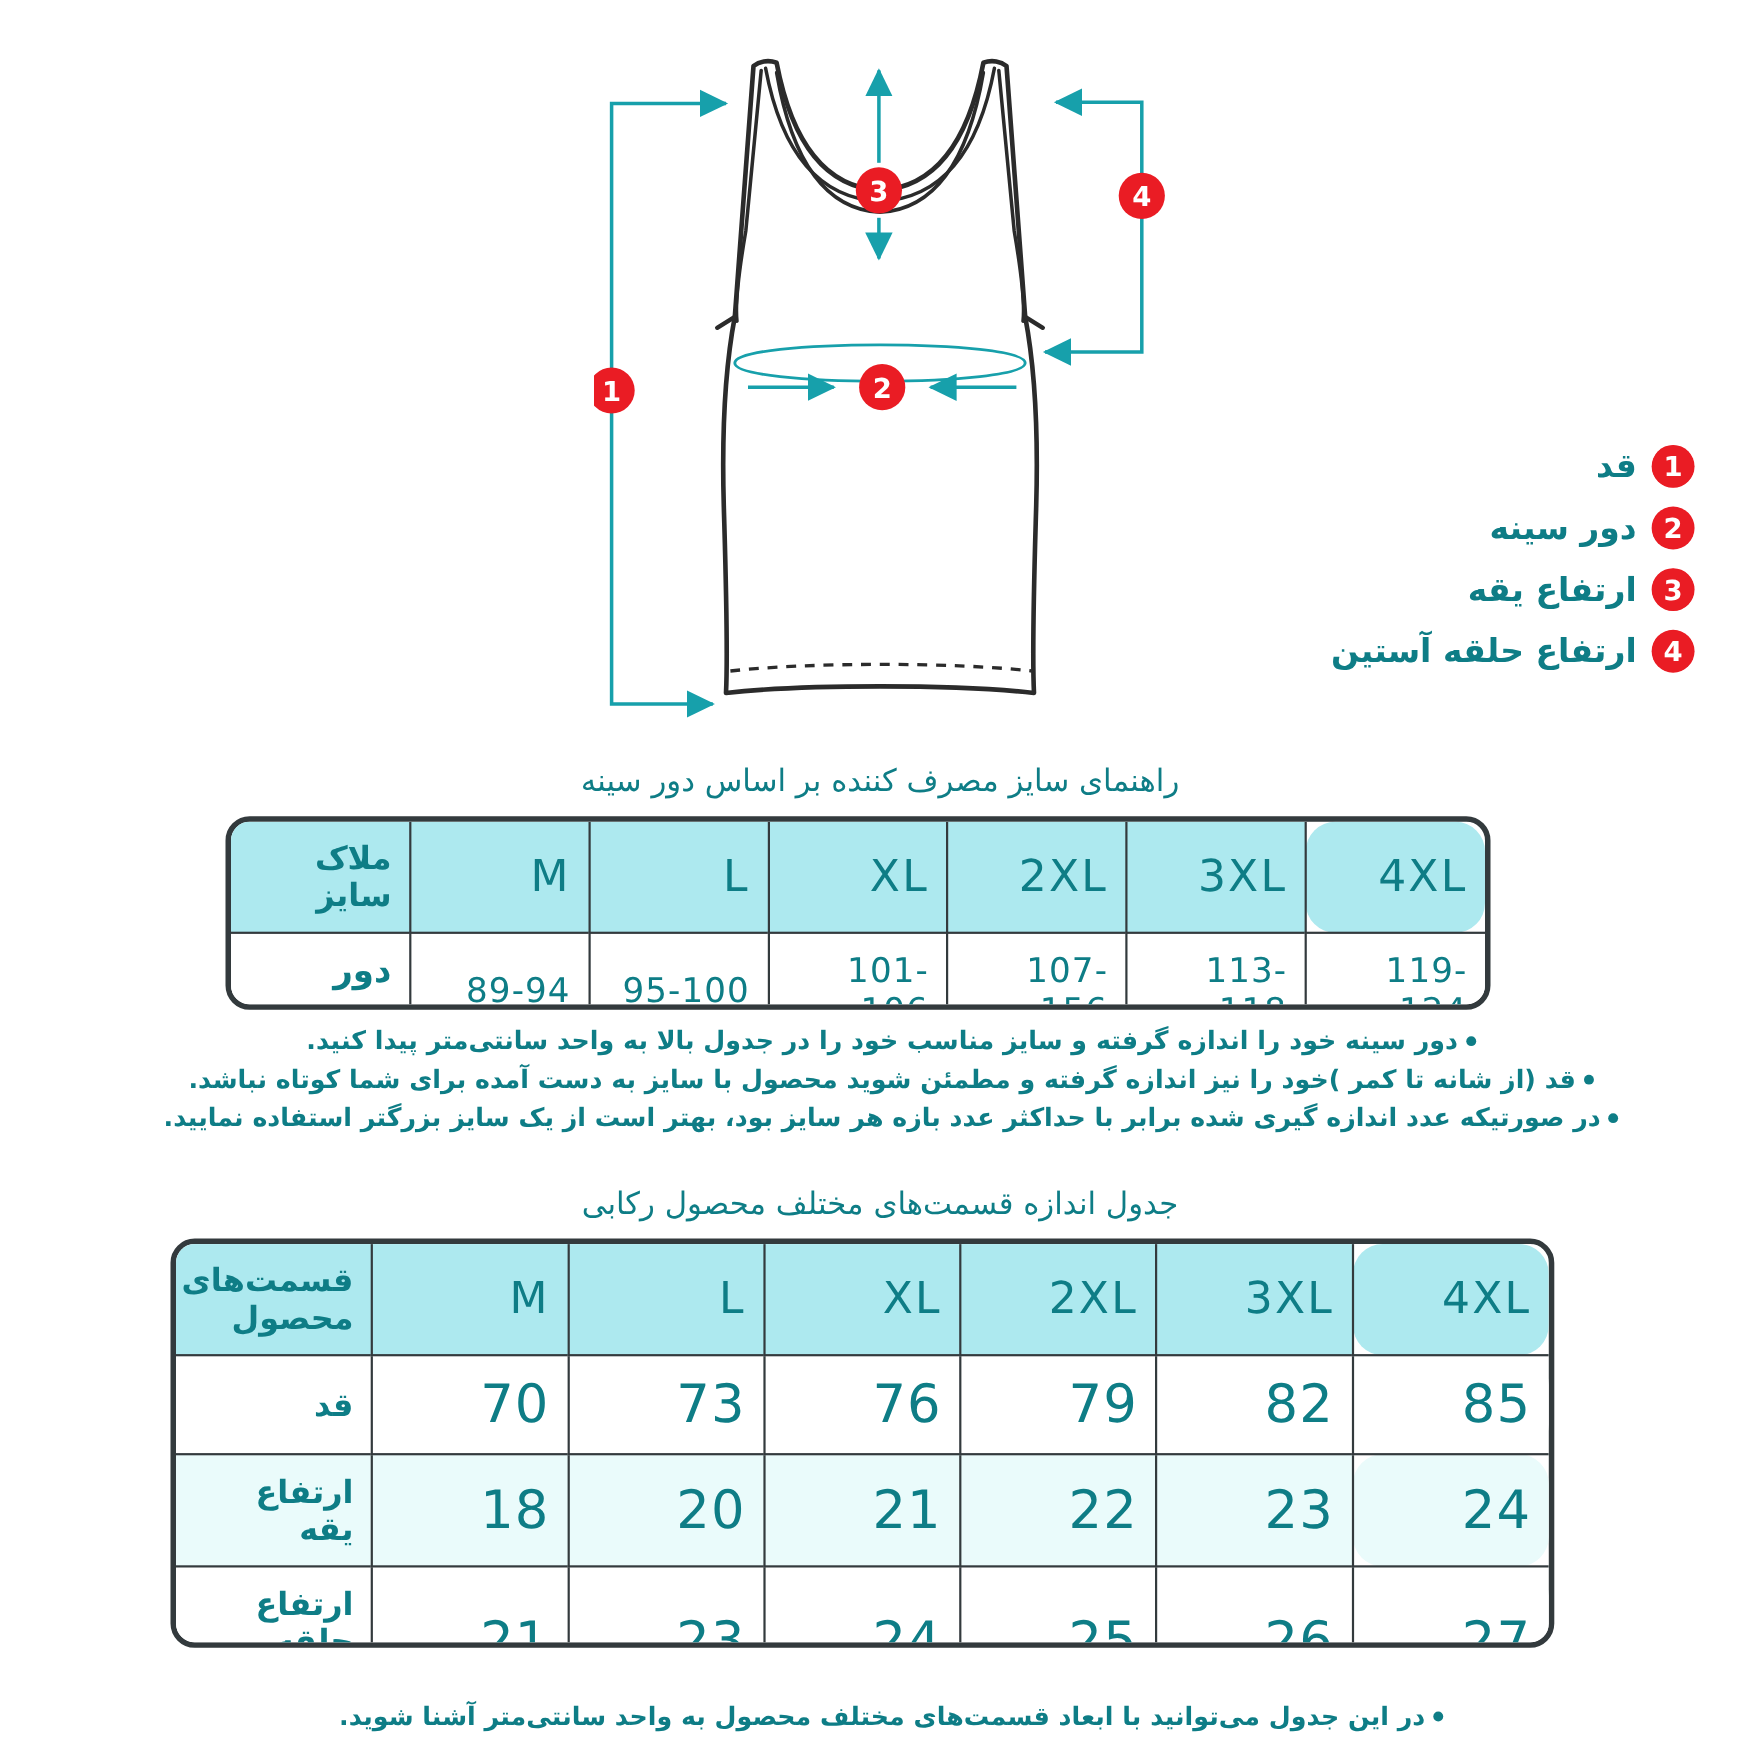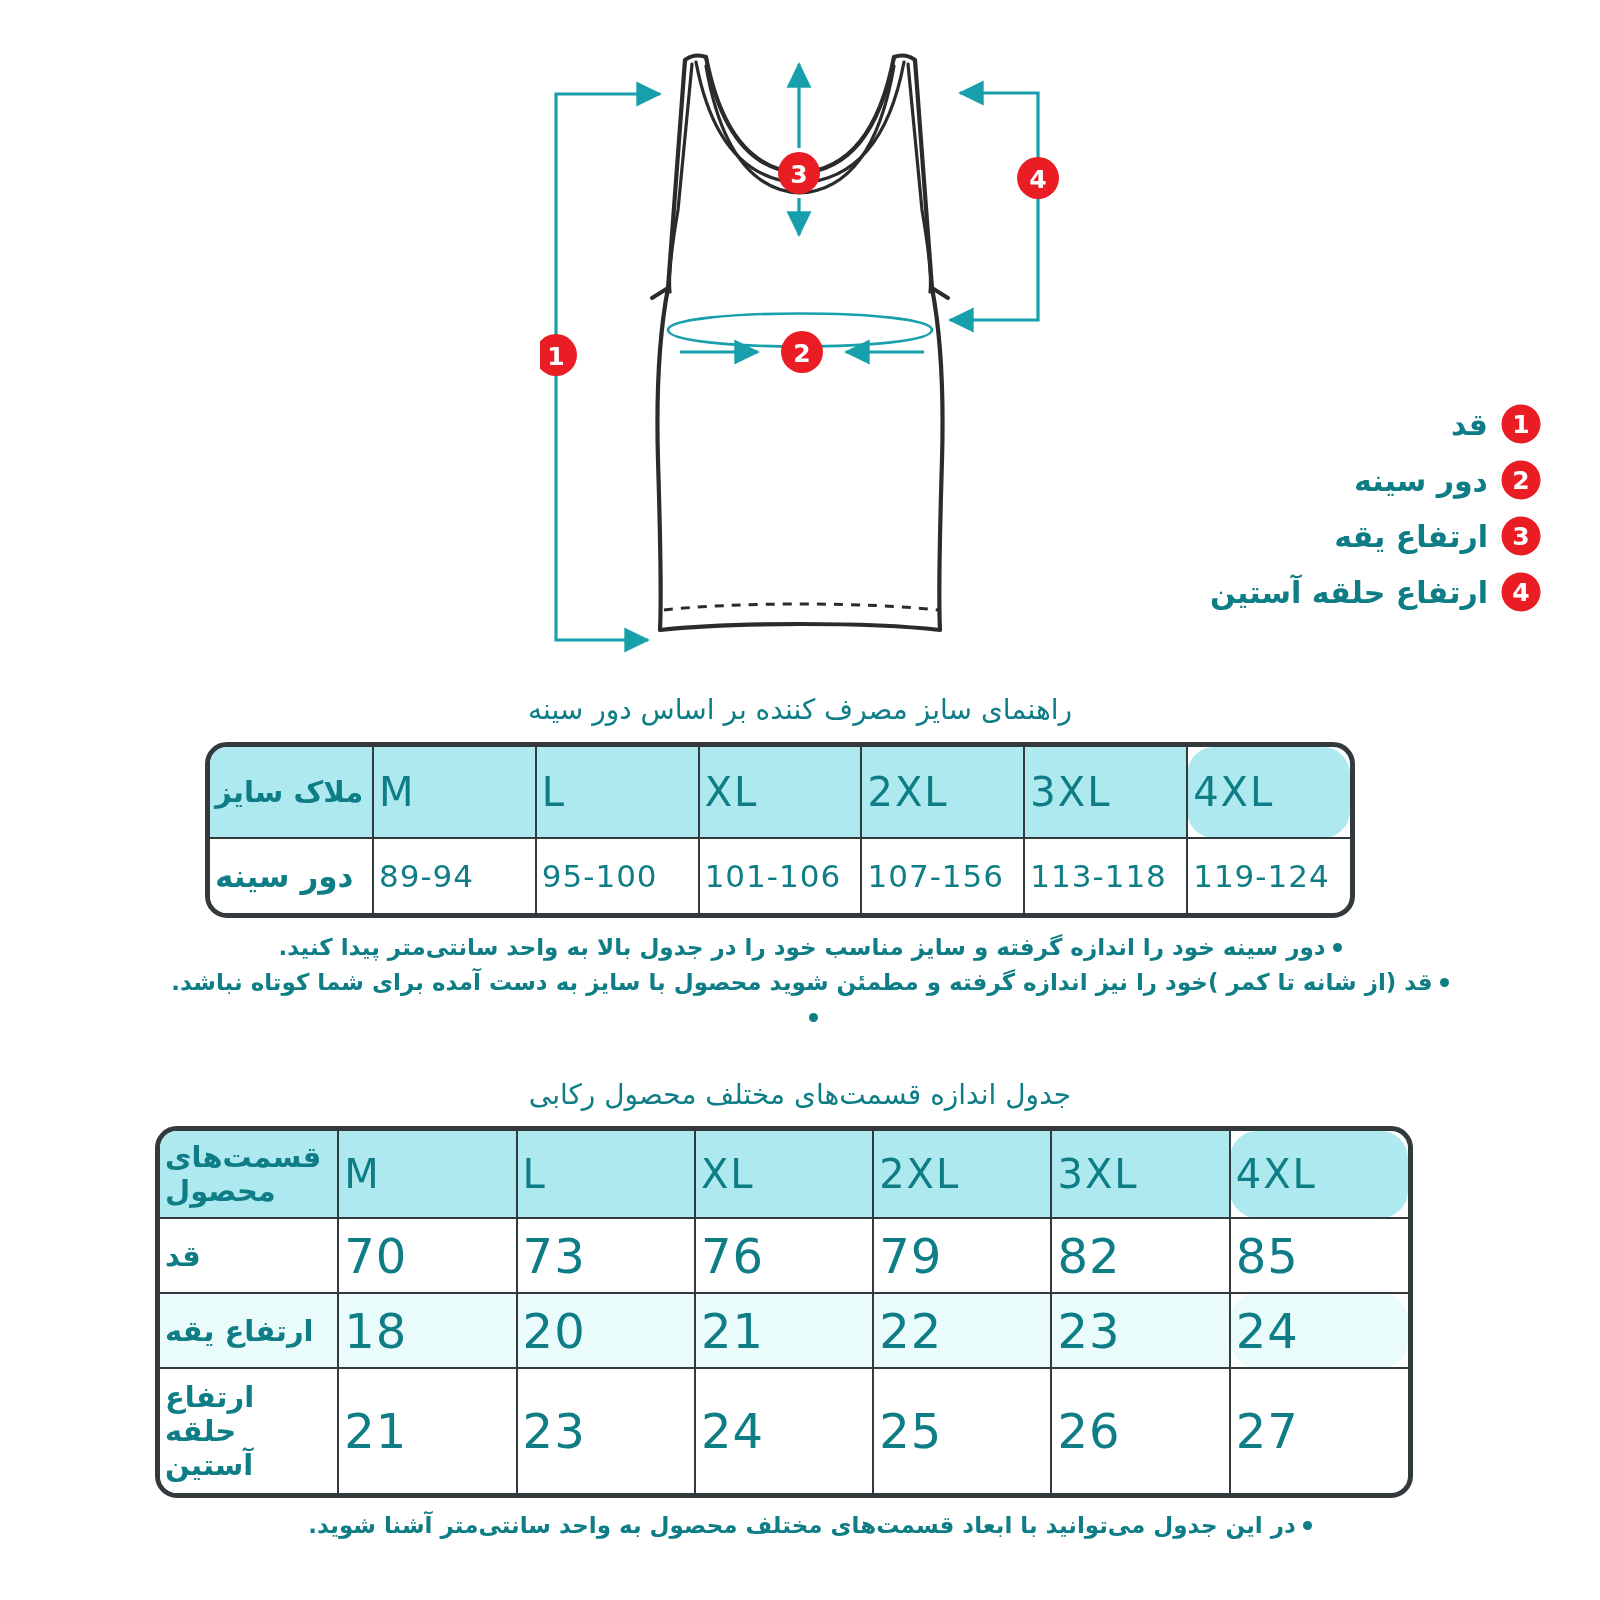--- a/index.html
+++ b/index.html
@@ -94,24 +94,24 @@
   #table2 { left: 155px; top: 1126px; width: 1258px; height: 372px; }
 
   table.sz {
     width: 100%;
     height: 100%;
     border-collapse: collapse;
     table-layout: fixed;
   }
   table.sz td {
     border: 2.5px solid #333a3d;
-    text-align: left;
+    text-align: right;
     vertical-align: middle;
     color: #0e7d86;
-    padding: 5px;
+    padding: 16px;
     margin-top: 44px;
   }
   table.sz tr td:first-child { border-right: none; border-radius: 27px; }
   table.sz tr td:last-child { border-left: none; }
   table.sz tr:first-child td { border-top: none; }
   table.sz tr:last-child td { border-bottom: none; }
 
   .hdr-row td {
     background: #ade9ef;
     font-size: 40px;
@@ -136,21 +136,21 @@
   .data-row.tint td { background: #eafbfb; }
   .data-row.t1 td { font-size: 31px; }
 
   
   .notes {
     position: absolute;
     width: 100%;
     text-align: center;
   }
   #notes1 { top: 930px; }
-  #notes2 { top: 1508px; }
+  #notes2 { top: 1544px; }
   .note {
     font-size: 23px;
     font-weight: 700;
     color: #0e7d86;
     line-height: 1.52;
     white-space: nowrap;
     margin-left: 20px;
   }
   .note .dot {
     display: inline-block;
@@ -299,21 +299,21 @@
   </div>
 
   <div class="notes" id="notes1">
     <div class="note">
       <span class="dot"></span><span>دور سینه خود را اندازه گرفته و سایز مناسب خود را در جدول بالا به واحد سانتی‌متر پیدا کنید.</span>
     </div>
     <div class="note">
       <span class="dot"></span><span>قد (از شانه تا کمر )خود را نیز اندازه گرفته و مطمئن شوید محصول با سایز به دست آمده برای شما کوتاه نباشد.</span>
     </div>
     <div class="note">
-      <span class="dot"></span>
+      <span class="dot"></span><span>در صورتیکه عدد اندازه گیری شده برابر با حداکثر عدد بازه هر سایز بود، بهتر است از یک سایز بزرگتر استفاده نمایید.</span>
     </div>
   </div>
 
   <div class="sec-title" id="title2">جدول اندازه قسمت‌های مختلف محصول رکابی</div>
 
   <div class="tbl-shell" id="table2">
     <table class="sz">
       <tbody>
           <tr class="hdr-row">
         <td>4XL</td>

